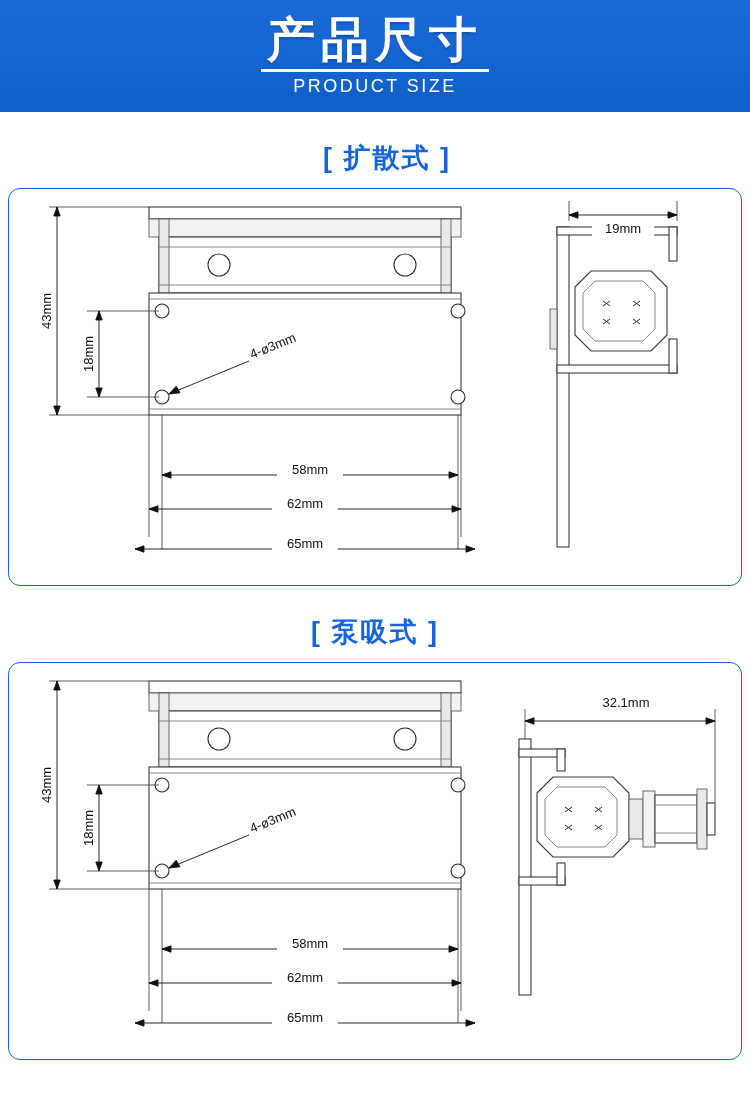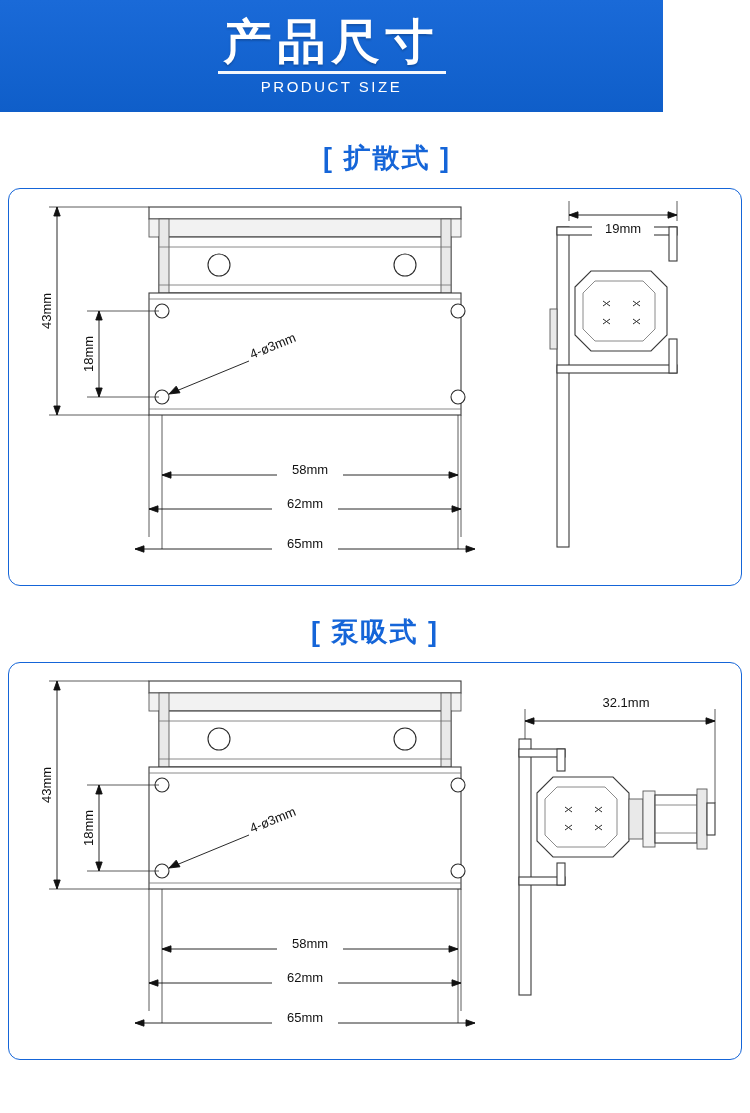--- a/index.html
+++ b/index.html
@@ -8,21 +8,21 @@
     width: 750px;
     height: 1113px;
     background: #ffffff;
     font-family: "Liberation Sans", sans-serif;
     overflow: hidden;
     position: relative;
   }
 
   
   .header {
-    width: 663px;
+    width: 750px;
     height: 112px;
     background: #1565d8;
     background: linear-gradient(180deg, #1a6ad8 0%, #0f5ec9 100%);
     position: relative;
     display: flex;
     flex-direction: column;
     align-items: center;
     justify-content: center;
   }
   .header-title {
@@ -34,21 +34,21 @@
     text-shadow: 0 2px 2px rgba(0,0,0,0.18);
   }
   .header-underline {
     width: 228px;
     height: 3px;
     background: #ffffff;
     margin: 3px 0 4px 0;
     opacity: 0.95;
   }
   .header-sub {
-    font-size: 15px;
+    font-size: 18px;
     color: #ffffff;
     letter-spacing: 2.5px;
   }
 
   
   .section-title {
     text-align: center;
     color: #1565d8;
     font-size: 27px;
     font-weight: bold;

